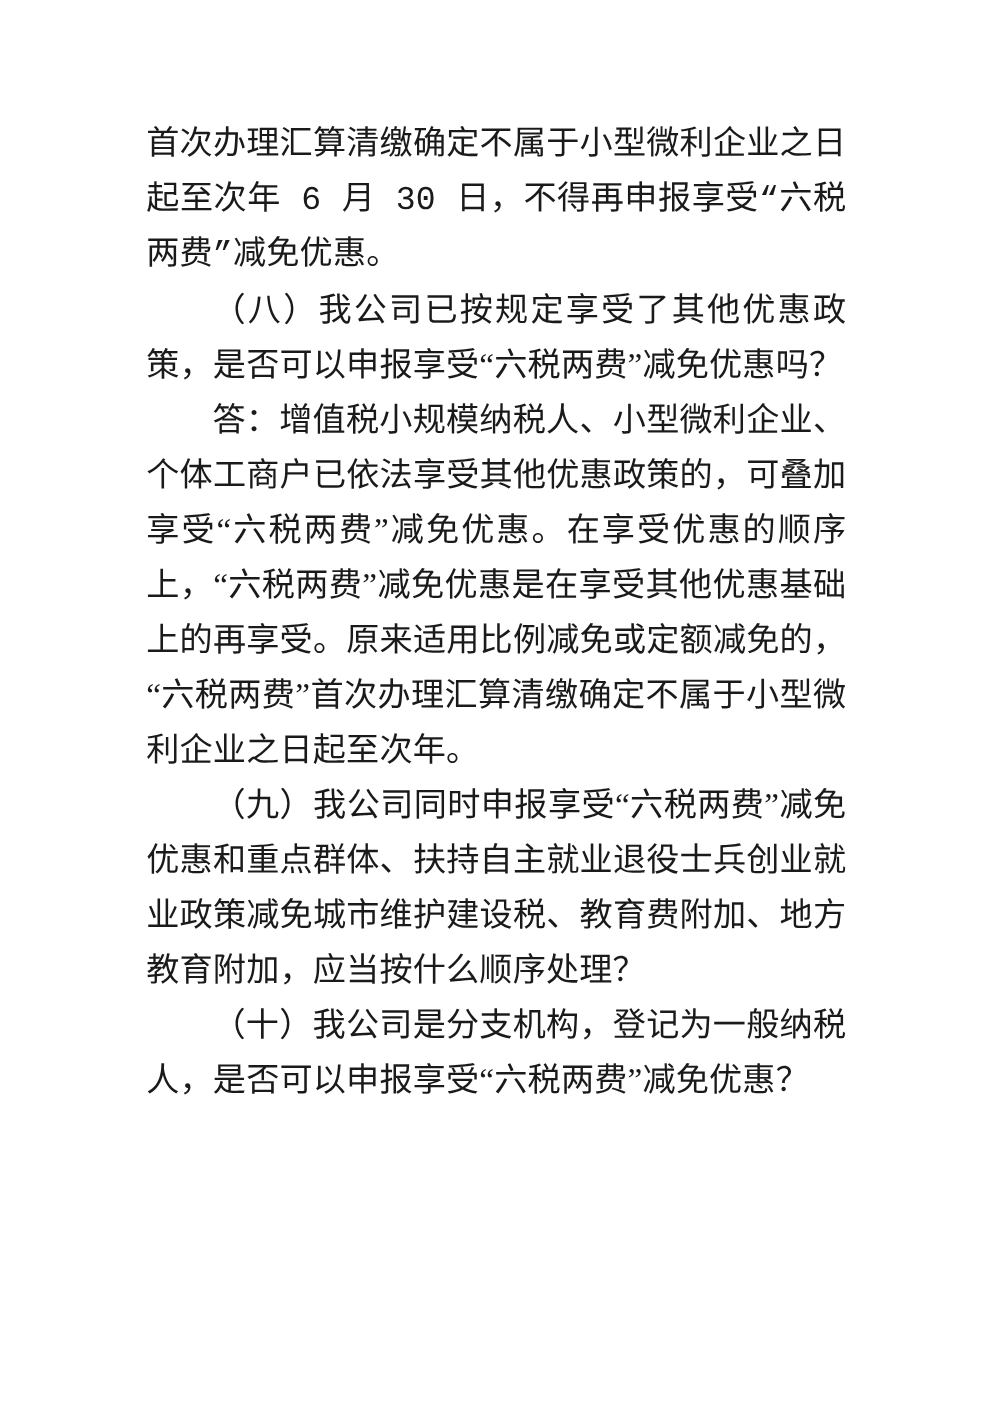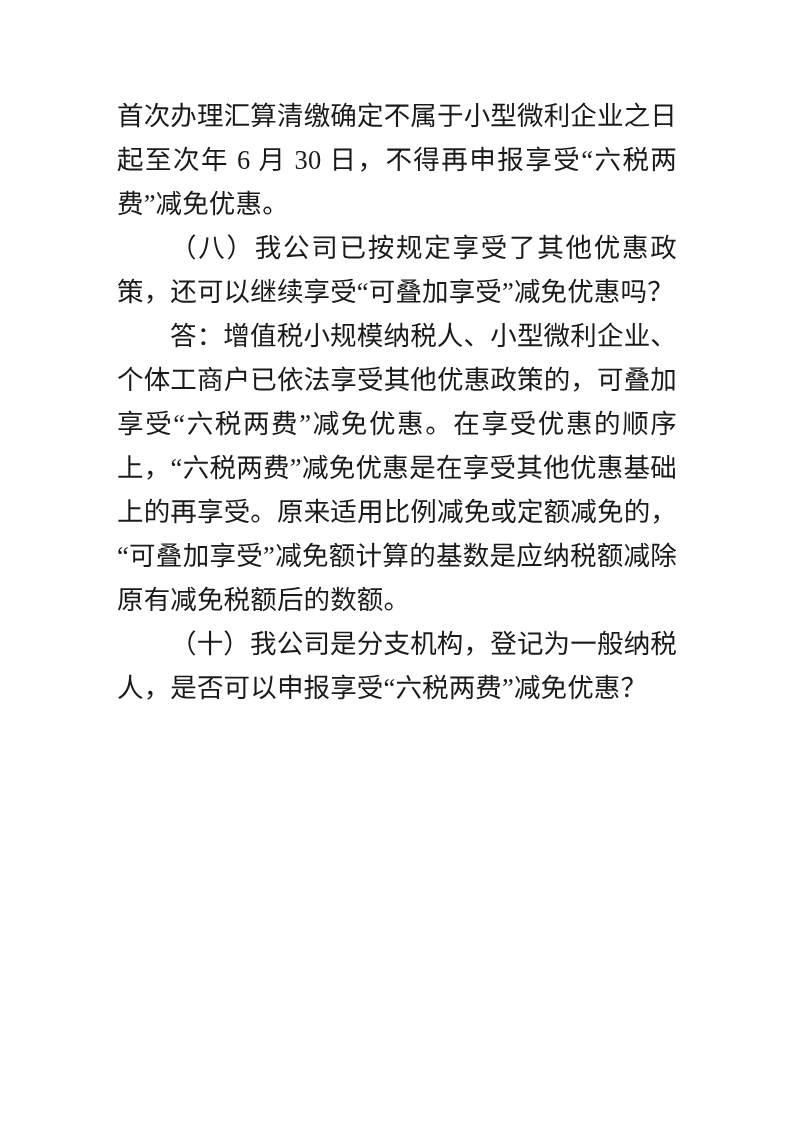--- a/index.html
+++ b/index.html
@@ -34,39 +34,41 @@
     color: #1a1a1a;
     text-align: justify;
     text-justify: inter-character;
     letter-spacing: 0.15px;
     -webkit-font-smoothing: antialiased;
   }
 
   
   .para.cont {
     text-indent: 0;
+    font-family: Liberation Mono, monospace;
   }
 
   
   .para.indent {
     text-indent: 2em;
   }
 </style>
 </head>
 <body>
 
 <div class="page">
 
   <div class="text-column">
 
     <p class="para cont">首次办理汇算清缴确定不属于小型微利企业之日起至次年 6 月 30 日，不得再申报享受“六税两费”减免优惠。</p>
 
-    <p class="para indent">（八）我公司已按规定享受了其他优惠政策，还可以继续享受“可叠加享受”减免优惠吗？</p>
+    <p class="para indent">（八）我公司已按规定享受了其他优惠政策，是否可以申报享受“六税两费”减免优惠吗？</p>
 
-    <p class="para indent">答：增值税小规模纳税人、小型微利企业、个体工商户已依法享受其他优惠政策的，可叠加享受“六税两费”减免优惠。在享受优惠的顺序上，“六税两费”减免优惠是在享受其他优惠基础上的再享受。原来适用比例减免或定额减免的，“可叠加享受”减免额计算的基数是应纳税额减除原有减免税额后的数额。</p>
+    <p class="para indent">答：增值税小规模纳税人、小型微利企业、个体工商户已依法享受其他优惠政策的，可叠加享受“六税两费”减免优惠。在享受优惠的顺序上，“六税两费”减免优惠是在享受其他优惠基础上的再享受。原来适用比例减免或定额减免的，“六税两费”首次办理汇算清缴确定不属于小型微利企业之日起至次年。</p>
 
+    <p class="para indent">（九）我公司同时申报享受“六税两费”减免优惠和重点群体、扶持自主就业退役士兵创业就业政策减免城市维护建设税、教育费附加、地方教育附加，应当按什么顺序处理？</p>
 
 
     <p class="para indent">（十）我公司是分支机构，登记为一般纳税人，是否可以申报享受“六税两费”减免优惠？</p>
 
   </div>
 
 </div>
 
 </body></html>

